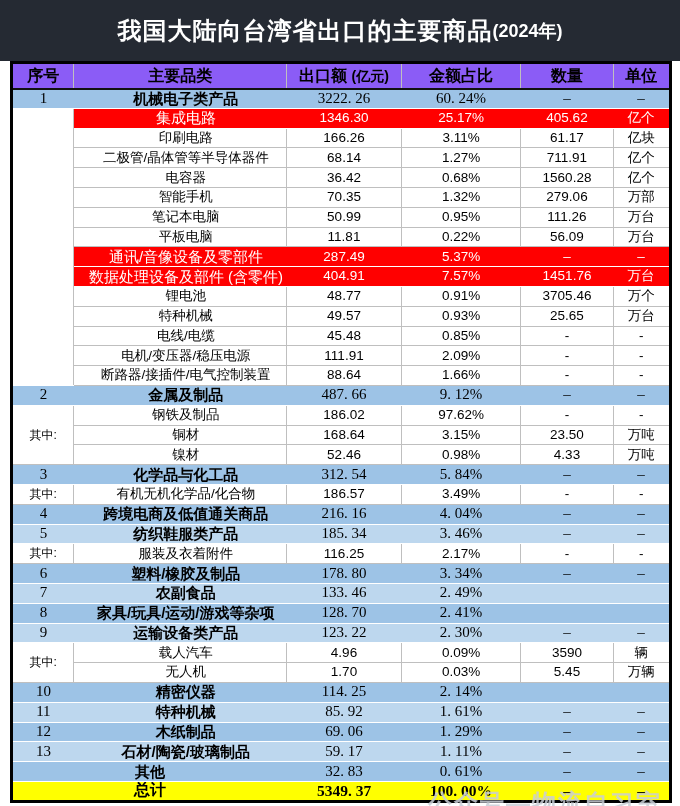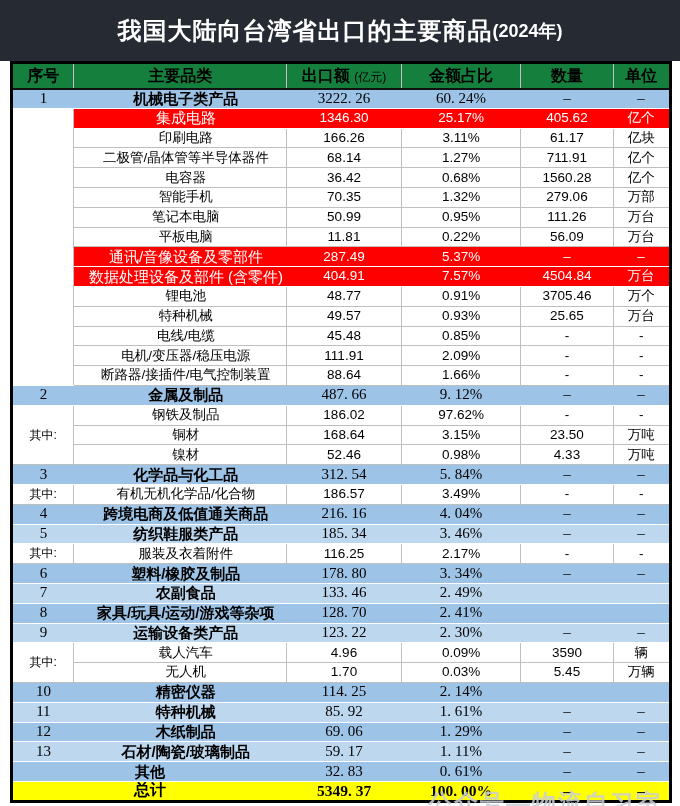--- a/index.html
+++ b/index.html
@@ -14,23 +14,23 @@
   #titlebar .t-year{font-size:18px;font-weight:bold;}
 
   
   #tablewrap{position:absolute;left:10px;top:61px;}
   table{border-collapse:collapse;table-layout:fixed;width:662px;
     border:3px solid #000;background:#fff;}
   col.c-seq{width:62px;}  col.c-name{width:212px;} col.c-export{width:114px;}
   col.c-share{width:119px;} col.c-qty{width:92px;} col.c-unit{width:57px;}
 
   thead tr{height:26px;}
-  th{background:#15803d;color:#000;font-weight:bold;font-size:16px;
+  th{background:#8b5cf6;color:#000;font-weight:bold;font-size:16px;
      border:1px solid #BFBFBF;border-bottom:2px solid #111;padding:0;line-height:1.1;}
-  th .note{font-size:12px;font-weight:normal;}
+  th .note{font-size:14px;font-weight:bold;}
 
   tbody tr{height:19.8px;}
   td{padding:0;line-height:1.05;vertical-align:middle;overflow:hidden;white-space:nowrap;}
 
   .seq{text-align:center;font-family:"Liberation Serif",serif;font-size:15px;}
   .name{text-align:center;padding-left:11px;font-size:13.5px;}
   .name.merged{text-align:center;padding-left:0;}
   .val{text-align:center;}
 
   
@@ -154,21 +154,21 @@
             <td class="name">通讯/音像设备及零部件</td>
             <td class="val">287.49</td>
             <td class="val">5.37%</td>
             <td class="val">–</td>
             <td class="val">–</td>
           </tr>
           <tr class="r-red">
             <td class="name">数据处理设备及部件 (含零件)</td>
             <td class="val">404.91</td>
             <td class="val">7.57%</td>
-            <td class="val">4504.84</td>
+            <td class="val">1451.76</td>
             <td class="val">万台</td>
           </tr>
           <tr class="r-white">
             <td class="name">锂电池</td>
             <td class="val">48.77</td>
             <td class="val">0.91%</td>
             <td class="val">3705.46</td>
             <td class="val">万个</td>
           </tr>
           <tr class="r-white">

